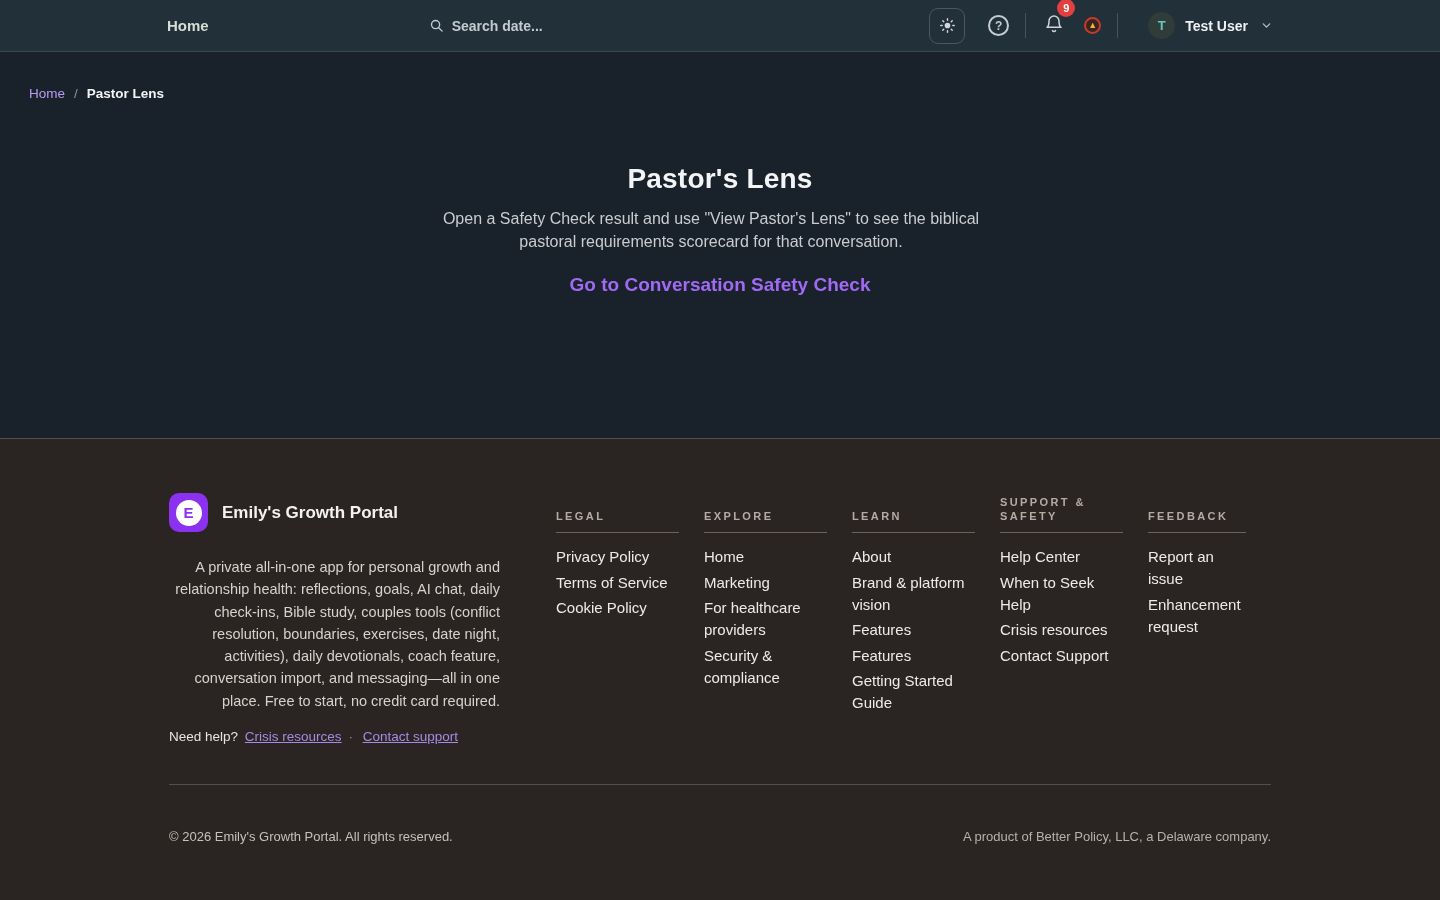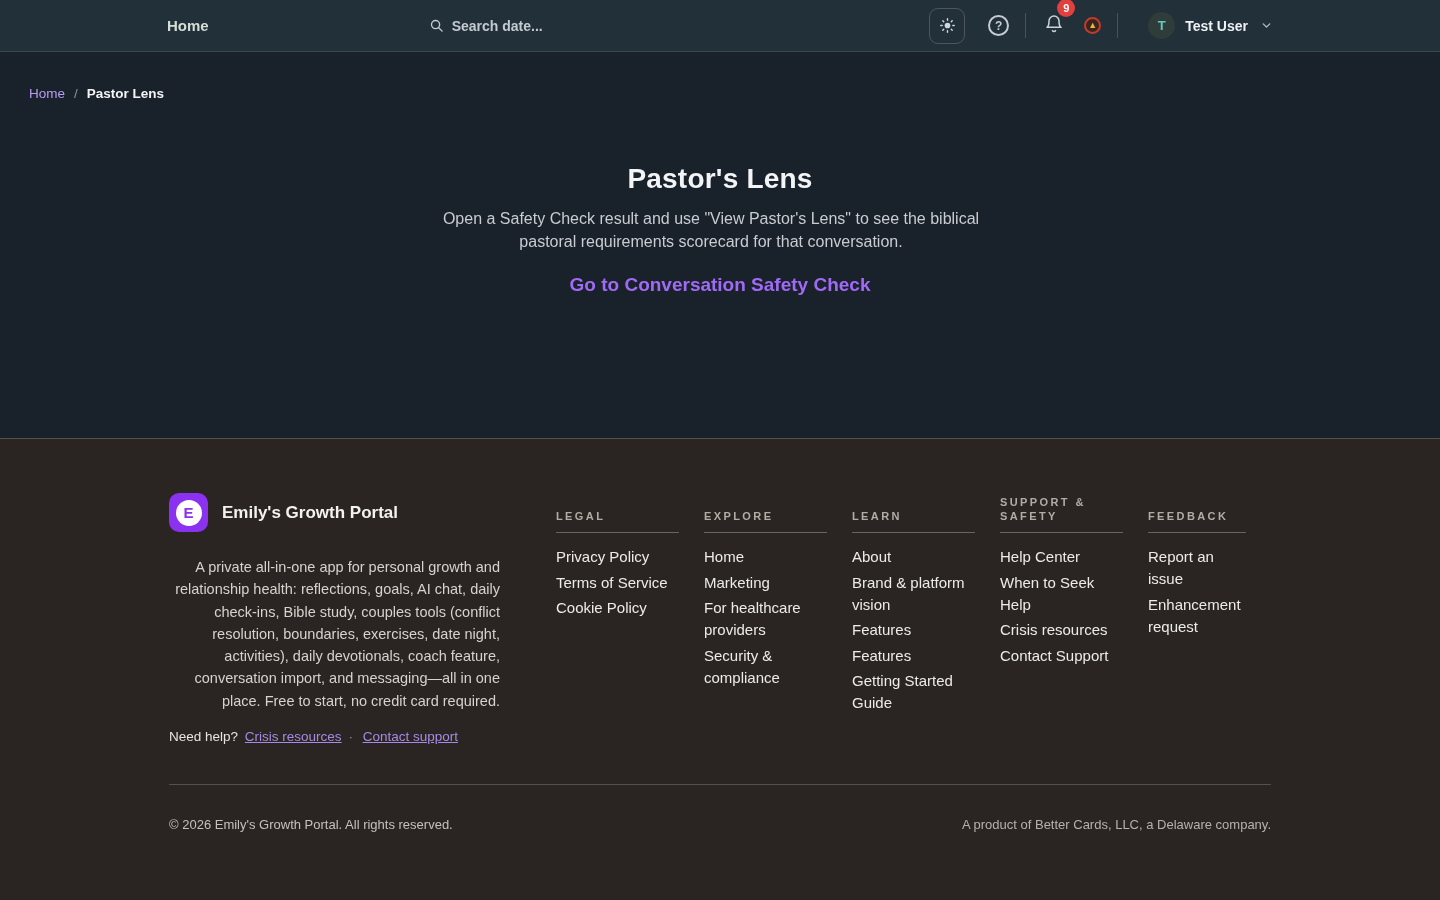--- a/index.html
+++ b/index.html
@@ -131,21 +131,21 @@
   .fcol hr { border: none; border-top: 1px solid #6b645c; margin: 9px 0 13px 0; }
   .fcol ul { list-style: none; }
   .fcol li { margin-bottom: 3.5px; }
   .fcol li a {
     font-size: 15px; line-height: 22px; color: #edebe8;
     text-decoration: none; cursor: pointer;
   }
 
   .fbottom {
     margin-top: 40px; border-top: 1px solid #56504a;
-    padding-top: 32px; display: flex; justify-content: space-between; text-align: center;
+    padding-top: 44px; display: flex; justify-content: space-between; text-align: center;
   }
   .fbottom .copy { font-size: 13px; color: #c5c0ba; }
   .fbottom .prod { font-size: 13px; color: #b7b1ab; }
 </style>
 </head>
 <body>
 
 <div class="page">
 
   <header class="navbar">
@@ -288,18 +288,18 @@
           <ul>
             <li><a>Report an issue</a></li>
             <li><a>Enhancement request</a></li>
           </ul>
         </div>
 
       </div>
 
       <div class="fbottom">
         <span class="copy">© 2026 Emily's Growth Portal. All rights reserved.</span>
-        <span class="prod">A product of Better Cards, LLC, a Delaware company.</span>
+        <span class="prod">A product of Better Policy, LLC, a Delaware company.</span>
       </div>
     </div>
   </footer>
 
 </div>
 
 </body></html>

